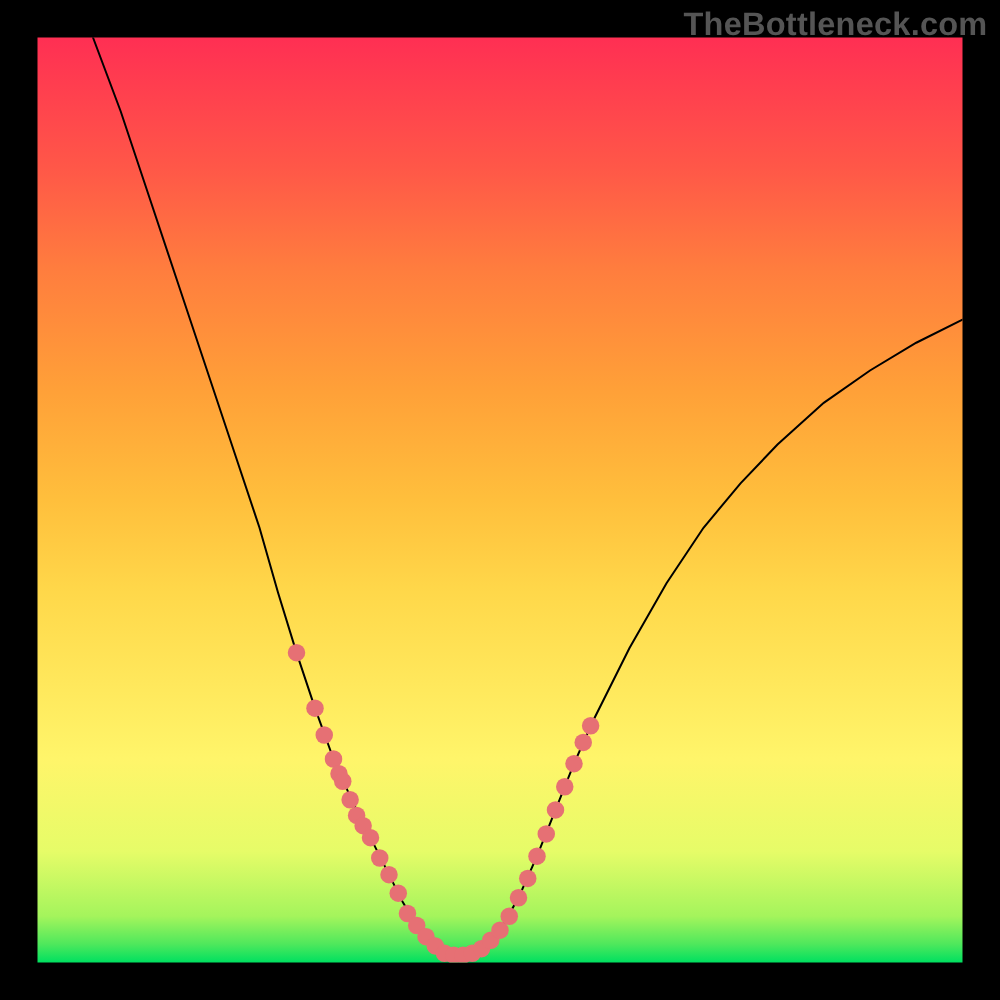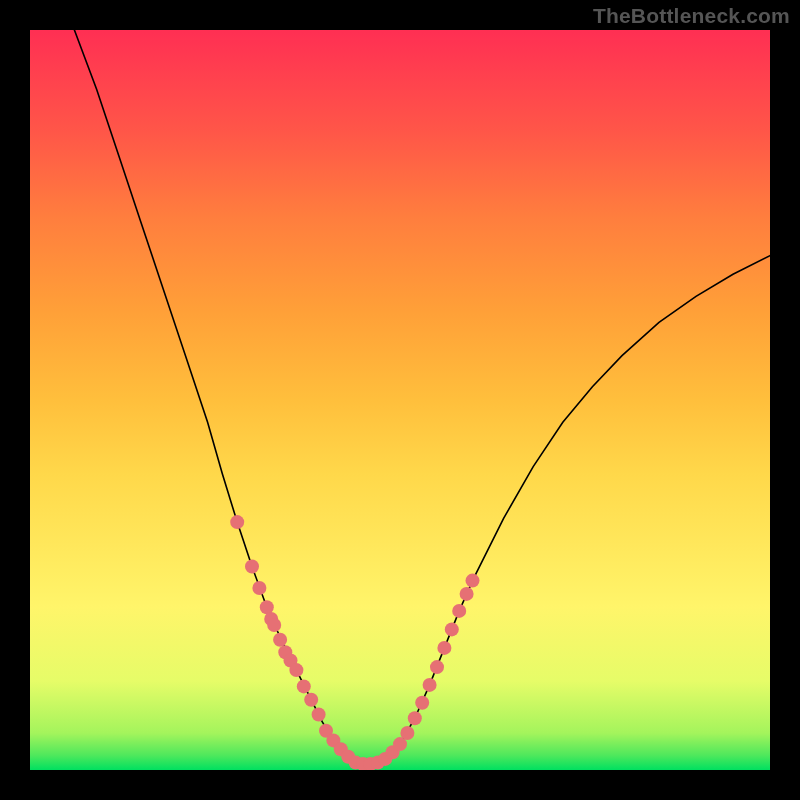--- a/index.html
+++ b/index.html
@@ -15,21 +15,21 @@
     position: relative;
     width: 800px;
     height: 800px;
     background: #000;
   }
   .watermark {
     position: absolute;
     top: 4px;
     right: 10px;
     color: #555;
-    font-size: 21px;
+    font-size: 26px;
     font-weight: 600;
     letter-spacing: 0.2px;
     z-index: 3;
     user-select: none;
   }
   .plot {
     position: absolute;
     left: 30px;
     top: 30px;
     width: 740px;

